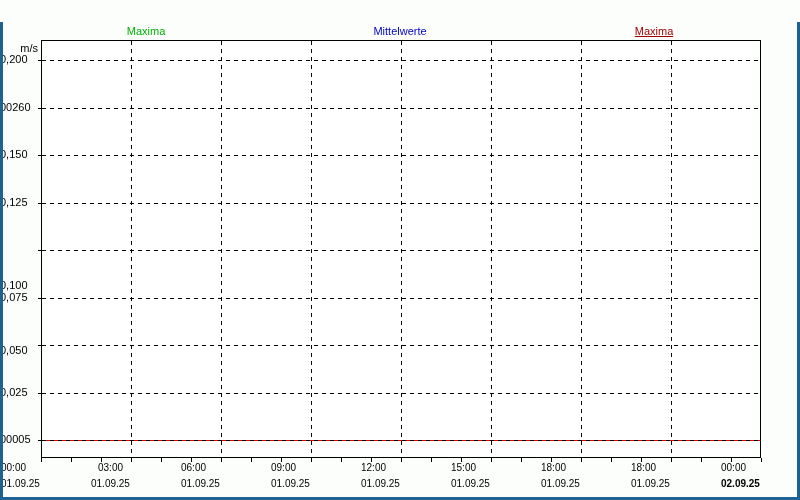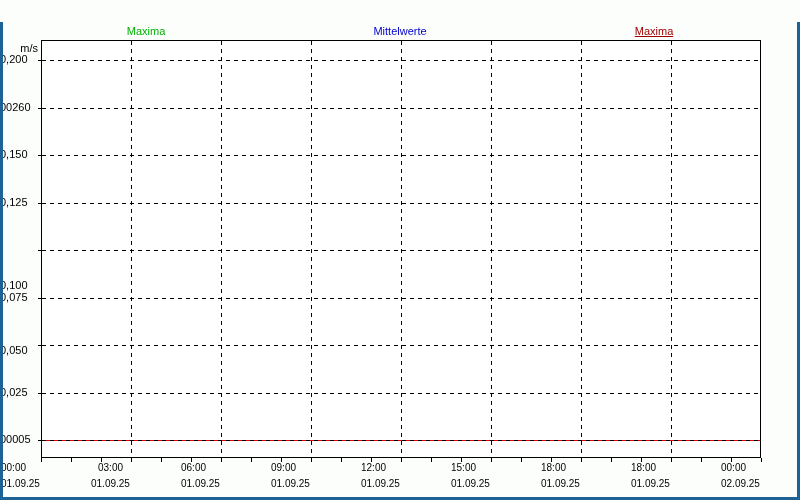--- a/index.html
+++ b/index.html
@@ -132,19 +132,19 @@
       <div class="xdate" style="left: 271px;">01.09.25</div>
       <div class="xtime" style="left: 361px;">12:00</div>
       <div class="xdate" style="left: 361px;">01.09.25</div>
       <div class="xtime" style="left: 451px;">15:00</div>
       <div class="xdate" style="left: 451px;">01.09.25</div>
       <div class="xtime" style="left: 541px;">18:00</div>
       <div class="xdate" style="left: 541px;">01.09.25</div>
       <div class="xtime" style="left: 631px;">18:00</div>
       <div class="xdate" style="left: 631px;">01.09.25</div>
       <div class="xtime" style="left: 721px;">00:00</div>
-      <div class="xdate" style="left: 721px;">02.09.25</div>
+      <div class="xdate" style="left: 721px; font-weight: bold;">02.09.25</div>
     </div>
 
   <div class="frame left"></div>
   <div class="frame right"></div>
   <div class="frame bottom"></div>
 </div>
 
 </body></html>

